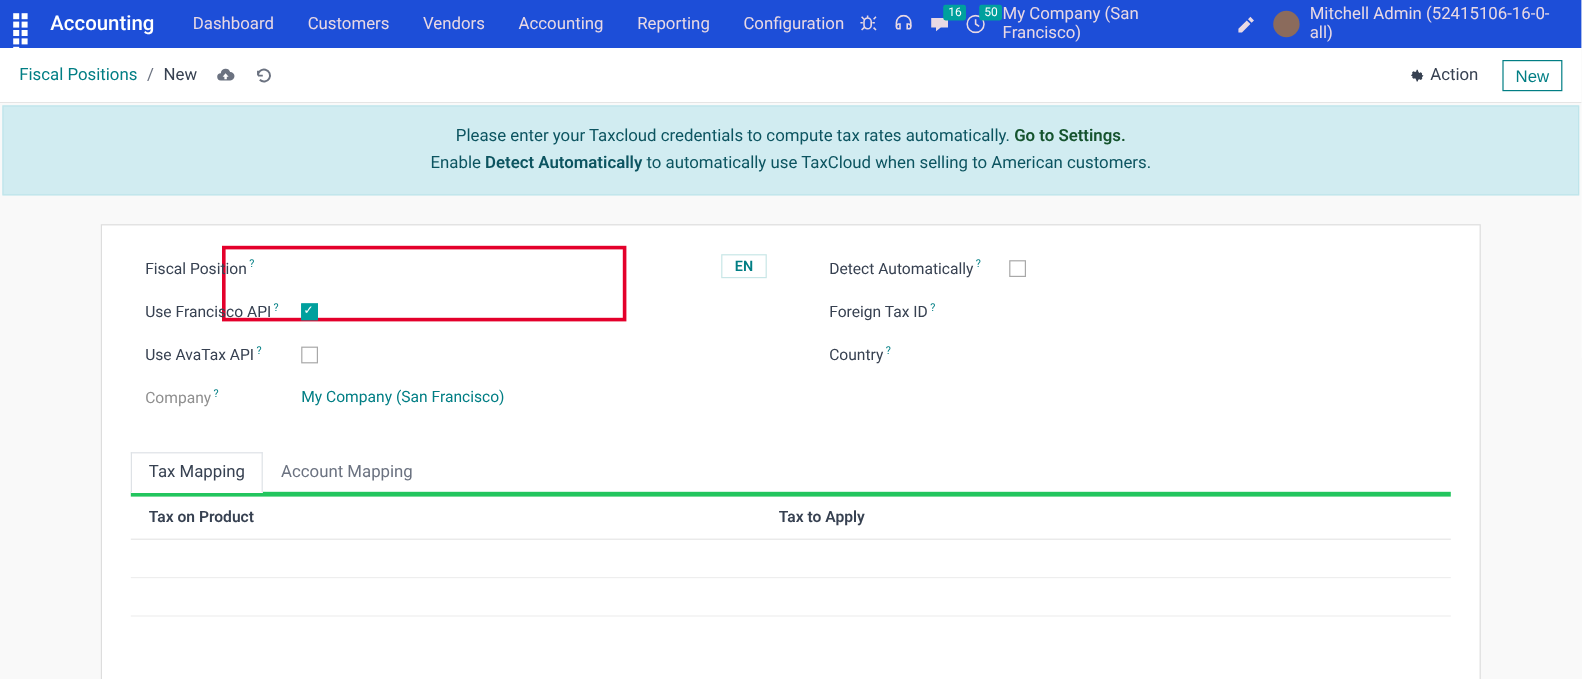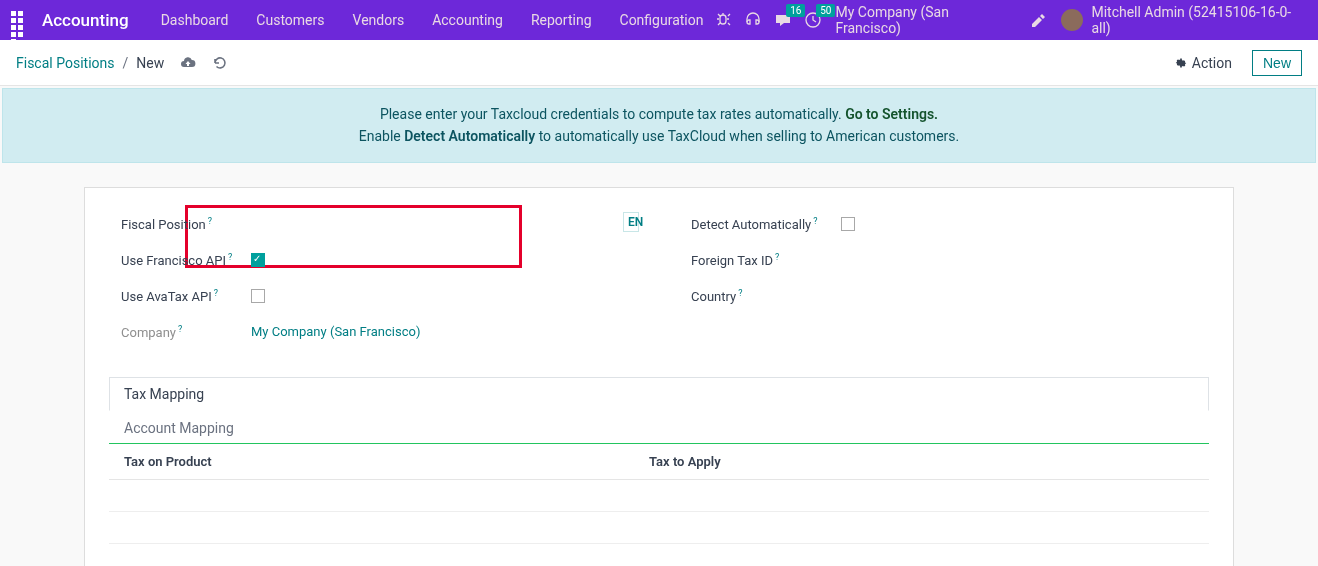--- a/index.html
+++ b/index.html
@@ -1,19 +1,19 @@
 <!DOCTYPE html>
 <html><head>
 <meta charset="utf-8">
 <style>
 * { box-sizing: border-box; margin: 0; padding: 0; }
 body { font-family: -apple-system, BlinkMacSystemFont, "Segoe UI", Roboto, "Helvetica Neue", Arial, sans-serif; font-size: 13px; color: #374151; background: #f9f9f9; width: 1318px; height: 566px; overflow: hidden; position: relative; }
 
 
-.topnav { height: 40px; background: #6d28d9; display: flex; align-items: center; color: #fff; padding: 0 8px; }
+.topnav { height: 40px; background: #1d4ed8; display: flex; align-items: center; color: #fff; padding: 0 8px; }
 .apps-icon { width: 24px; height: 24px; display: flex; flex-wrap: wrap; gap: 2px; padding: 3px; margin-right: 10px; cursor: pointer; }
 .apps-icon span { width: 5px; height: 5px; background: #fff; }
 .brand { font-size: 17px; font-weight: 500; margin-right: 20px; }
 .nav-items { display: flex; gap: 4px; }
 .nav-item { padding: 6px 12px; font-size: 14px; cursor: pointer; color: #e9d9e4; }
 .nav-spacer { flex: 1; }
 .sys-icons { display: flex; align-items: center; gap: 14px; margin-right: 14px; }
 .sys-icon { position: relative; cursor: pointer; color: #e9d9e4; }
 .badge { position: absolute; top: -8px; right: -14px; background: #00a09d; color: #fff; font-size: 10px; padding: 1px 4px; border-radius: 2px; }
 .company-name { font-size: 14px; color: #e9d9e4; margin-right: 14px; cursor: pointer; }
@@ -47,27 +47,27 @@
 .form-col { flex: 1; }
 .form-row { display: flex; align-items: center; margin-bottom: 12px; min-height: 24px; margin-left: 12px; }
 .form-label { width: 130px; font-size: 13px; color: #374151; position: relative; }
 .form-label.muted { color: #8f8f8f; }
 .help-q { color: #017e84; font-size: 9px; vertical-align: super; margin-left: 2px; }
 .form-val { font-size: 13px; }
 .form-val.link { color: #017e84; }
 .checkbox { width: 14px; height: 14px; border: 1px solid #a8a8a8; display: inline-block; position: relative; cursor: pointer; }
 .checkbox.checked { background: #00a09d; border-color: #00a09d; }
 .checkbox.checked::after { content: "✓"; color: #fff; font-size: 10px; position: absolute; top: -1px; left: 1px; }
-.lang-badge { position: absolute; right: 0; top: 0; width: 16px; text-align: center; color: #017e84; font-size: 12px; font-weight: 600; border: 1px solid #c8e6e7; padding: 2px 4px; cursor: pointer; }
+.lang-badge { position: absolute; right: 0; top: 0; width: 38px; text-align: center; color: #017e84; font-size: 12px; font-weight: 600; border: 1px solid #c8e6e7; padding: 2px 4px; cursor: pointer; }
 .col-left-top { position: relative; }
 
 .highlight-box { position: absolute; border: 3px solid #e4002b; top: 17px; left: 100px; width: 337px; height: 63px; pointer-events: none; }
 
 
-.tabs { display: flex; border-bottom: 1px solid #22c55e; margin-top: 20px; flex-direction: column; }
+.tabs { display: flex; border-bottom: 4px solid #22c55e; margin-top: 20px; }
 .tab { padding: 8px 14px; font-size: 14px; color: #6b7280; cursor: pointer; border: 1px solid transparent; border-bottom: none; position: relative; top: 1px; }
 .tab.active { color: #374151; border-color: #dee2e6; background: #fff; border-bottom: 1px solid #fff; }
 
 .table-head { display: flex; padding: 10px 4px; border-bottom: 1px solid #e5e5e5; font-size: 13px; font-weight: 600; }
 .th1 { flex: 0 0 525px; margin-left: 11px; }
 .th2 { flex: 1; }
 .add-line { color: #017e84; font-size: 13px; padding: 10px 4px; cursor: pointer; }
 .empty-row { height: 32px; border-bottom: 1px solid #eee; }
 
 

